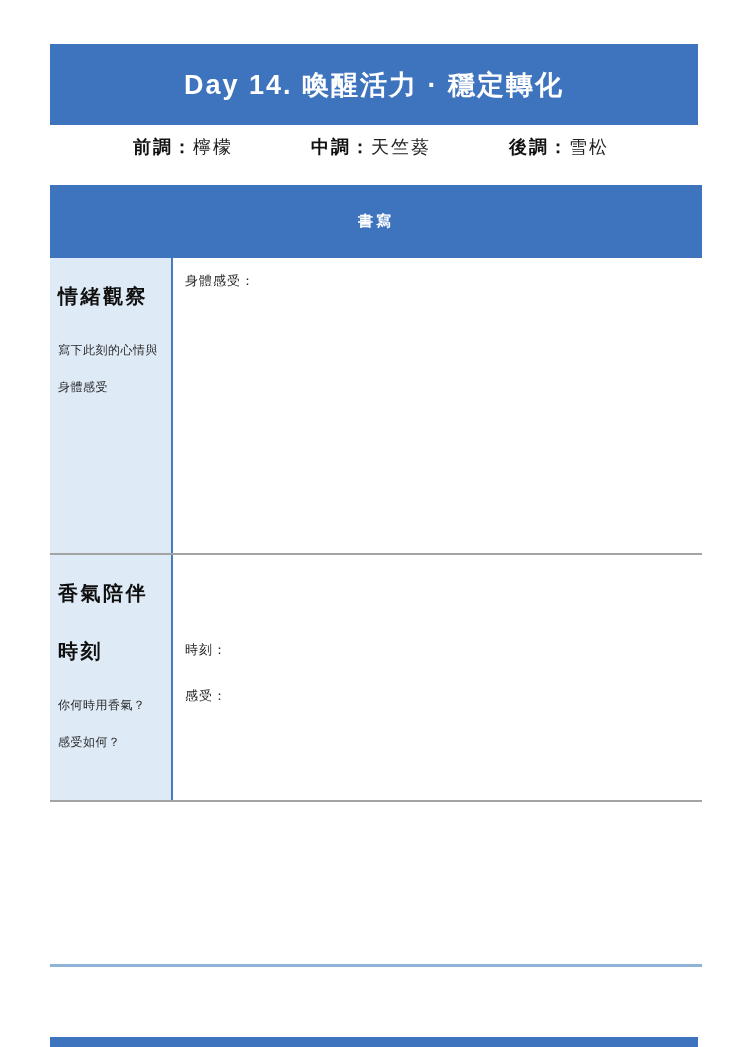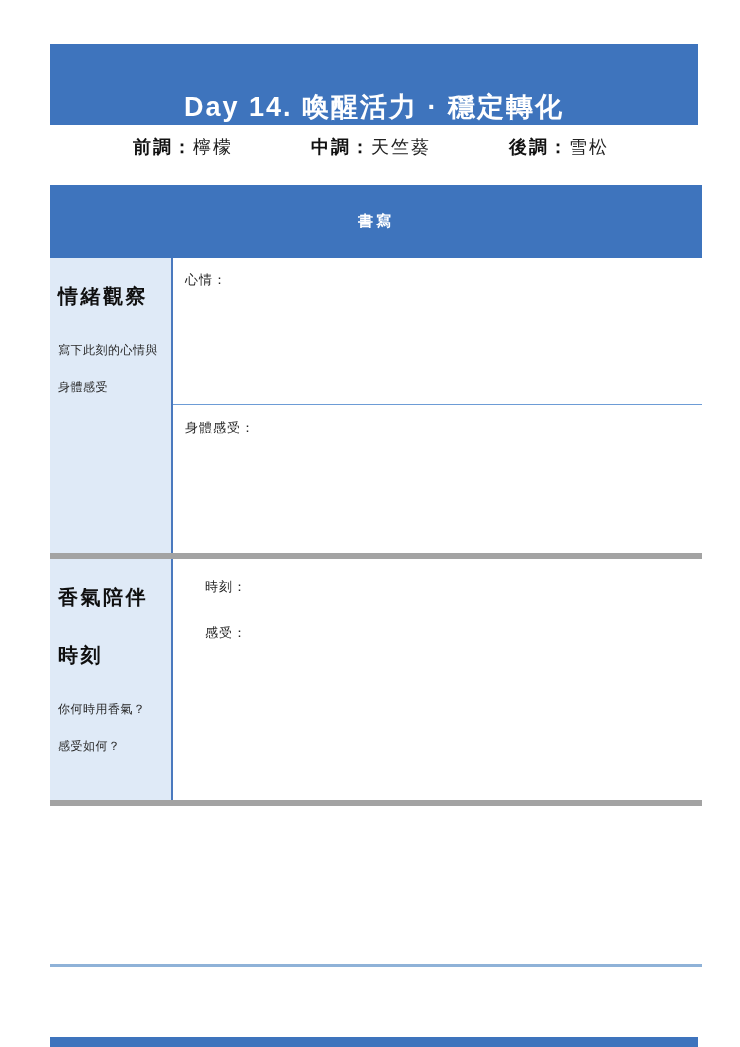--- a/index.html
+++ b/index.html
@@ -9,21 +9,21 @@
     width:740px; height:1047px;
     font-family:"Liberation Sans","DejaVu Sans",sans-serif;
     color:#1b1b1b;
     overflow:hidden;
   }
 
   
   .banner {
     position:absolute; left:50px; top:44px; width:648px; height:81px;
     background:#3E74BD;
-    display:flex; align-items:flex-end; justify-content:center;
+    display:flex; align-items:center; justify-content:center;
   }
   .banner-title {
     color:#ffffff; font-size:27px; font-weight:bold; letter-spacing:2px;
     white-space:nowrap;
   }
 
   
   .notes {
     position:absolute; left:133px; top:134px; width:476px; height:26px;
     display:flex; justify-content:space-between; align-items:center;
@@ -37,21 +37,21 @@
     position:absolute; left:50px; top:185px; width:652px;
     border-bottom:3px solid #8FB2D8;
   }
   .thead {
     height:73px; background:#3E74BD;
     display:flex; align-items:center; justify-content:center;
   }
   .thead-text { color:#ffffff; font-weight:bold; font-size:15px; letter-spacing:3px; }
 
   .trow { display:grid; grid-template-columns:123px 1fr; }
-  .trow + .trow { border-top:6px solid #a3a3a3;gap:20px; }
+  .trow + .trow { border-top:2px solid #a3a3a3; }
   .row1 { height:295px; }
   .row2 { height:247px; }
   .row3 { height:164px; }
 
   .cell-left {
     background:#DFEAF7;
     border-right:2px solid #4A79BE;
     padding:25px 6px 12px 8px;
   }
   .title-line {
@@ -68,21 +68,21 @@
   .field-label {
     display:block;
     font-size:13px; color:#242424; letter-spacing:1px; line-height:18px;
     white-space:nowrap;
   }
   .subcell-a {
     height:147px; padding:13px 0 0 12px;
     border-bottom:1px solid #6D9CD6;
   }
   .subcell-b { flex:1; padding:14px 0 2px 12px; }
-  .pad-cell { padding:19px 0 0 12px; }
+  .pad-cell { padding:19px 0 0 12px;justify-content:center; }
   .pad-cell .field-label { margin-bottom:28px; }
 
   
   .next-banner {
     position:absolute; left:50px; top:1037px; width:648px; height:10px;
     background:#3E74BD;
   }
 </style>
 </head>
 <body>
@@ -109,23 +109,20 @@
     <span class="thead-text">書寫</span>
   </div>
 
   <div class="trow row1">
     <div class="cell-left">
       <div class="title-line">情緒觀察</div>
       <div class="subtitle-line">寫下此刻的心情與</div>
       <div class="subtitle-line">身體感受</div>
     </div>
     <div class="cell-right">
-      <div class="subcell-a">
-        <span class="field-label">心情：</span>
-      </div>
       <div class="subcell-b">
         <span class="field-label">身體感受：</span>
       </div>
     </div>
   </div>
 
   <div class="trow row2">
     <div class="cell-left">
       <div class="title-line">香氣陪伴</div>
       <div class="title-line">時刻</div>

